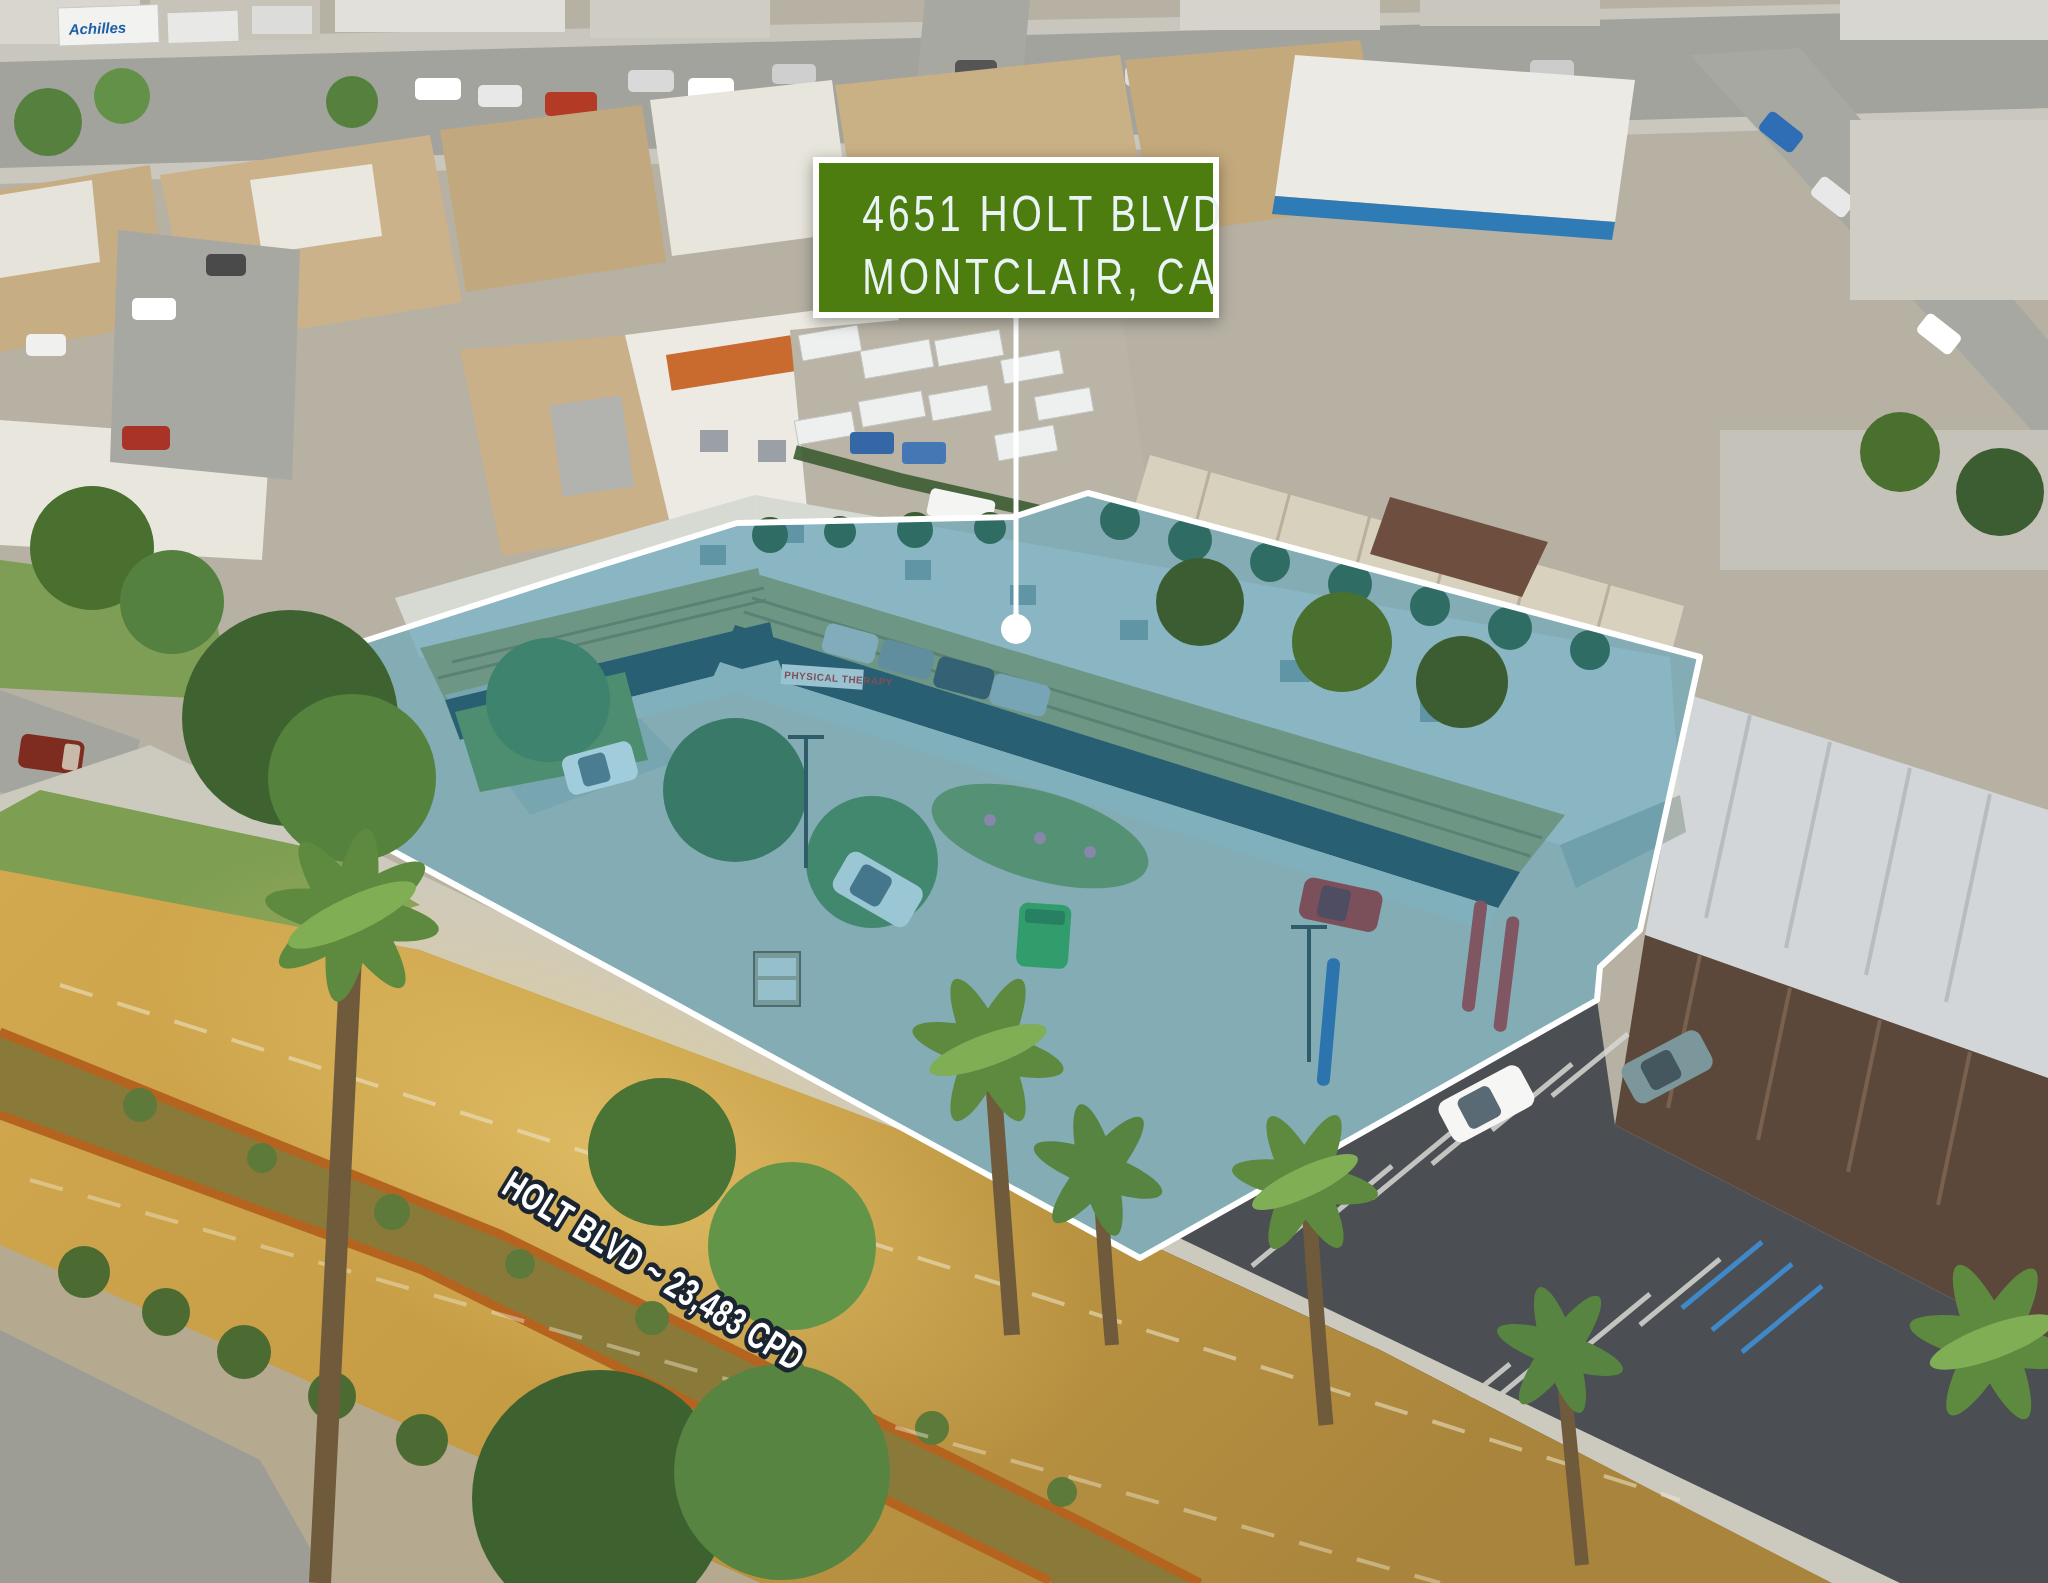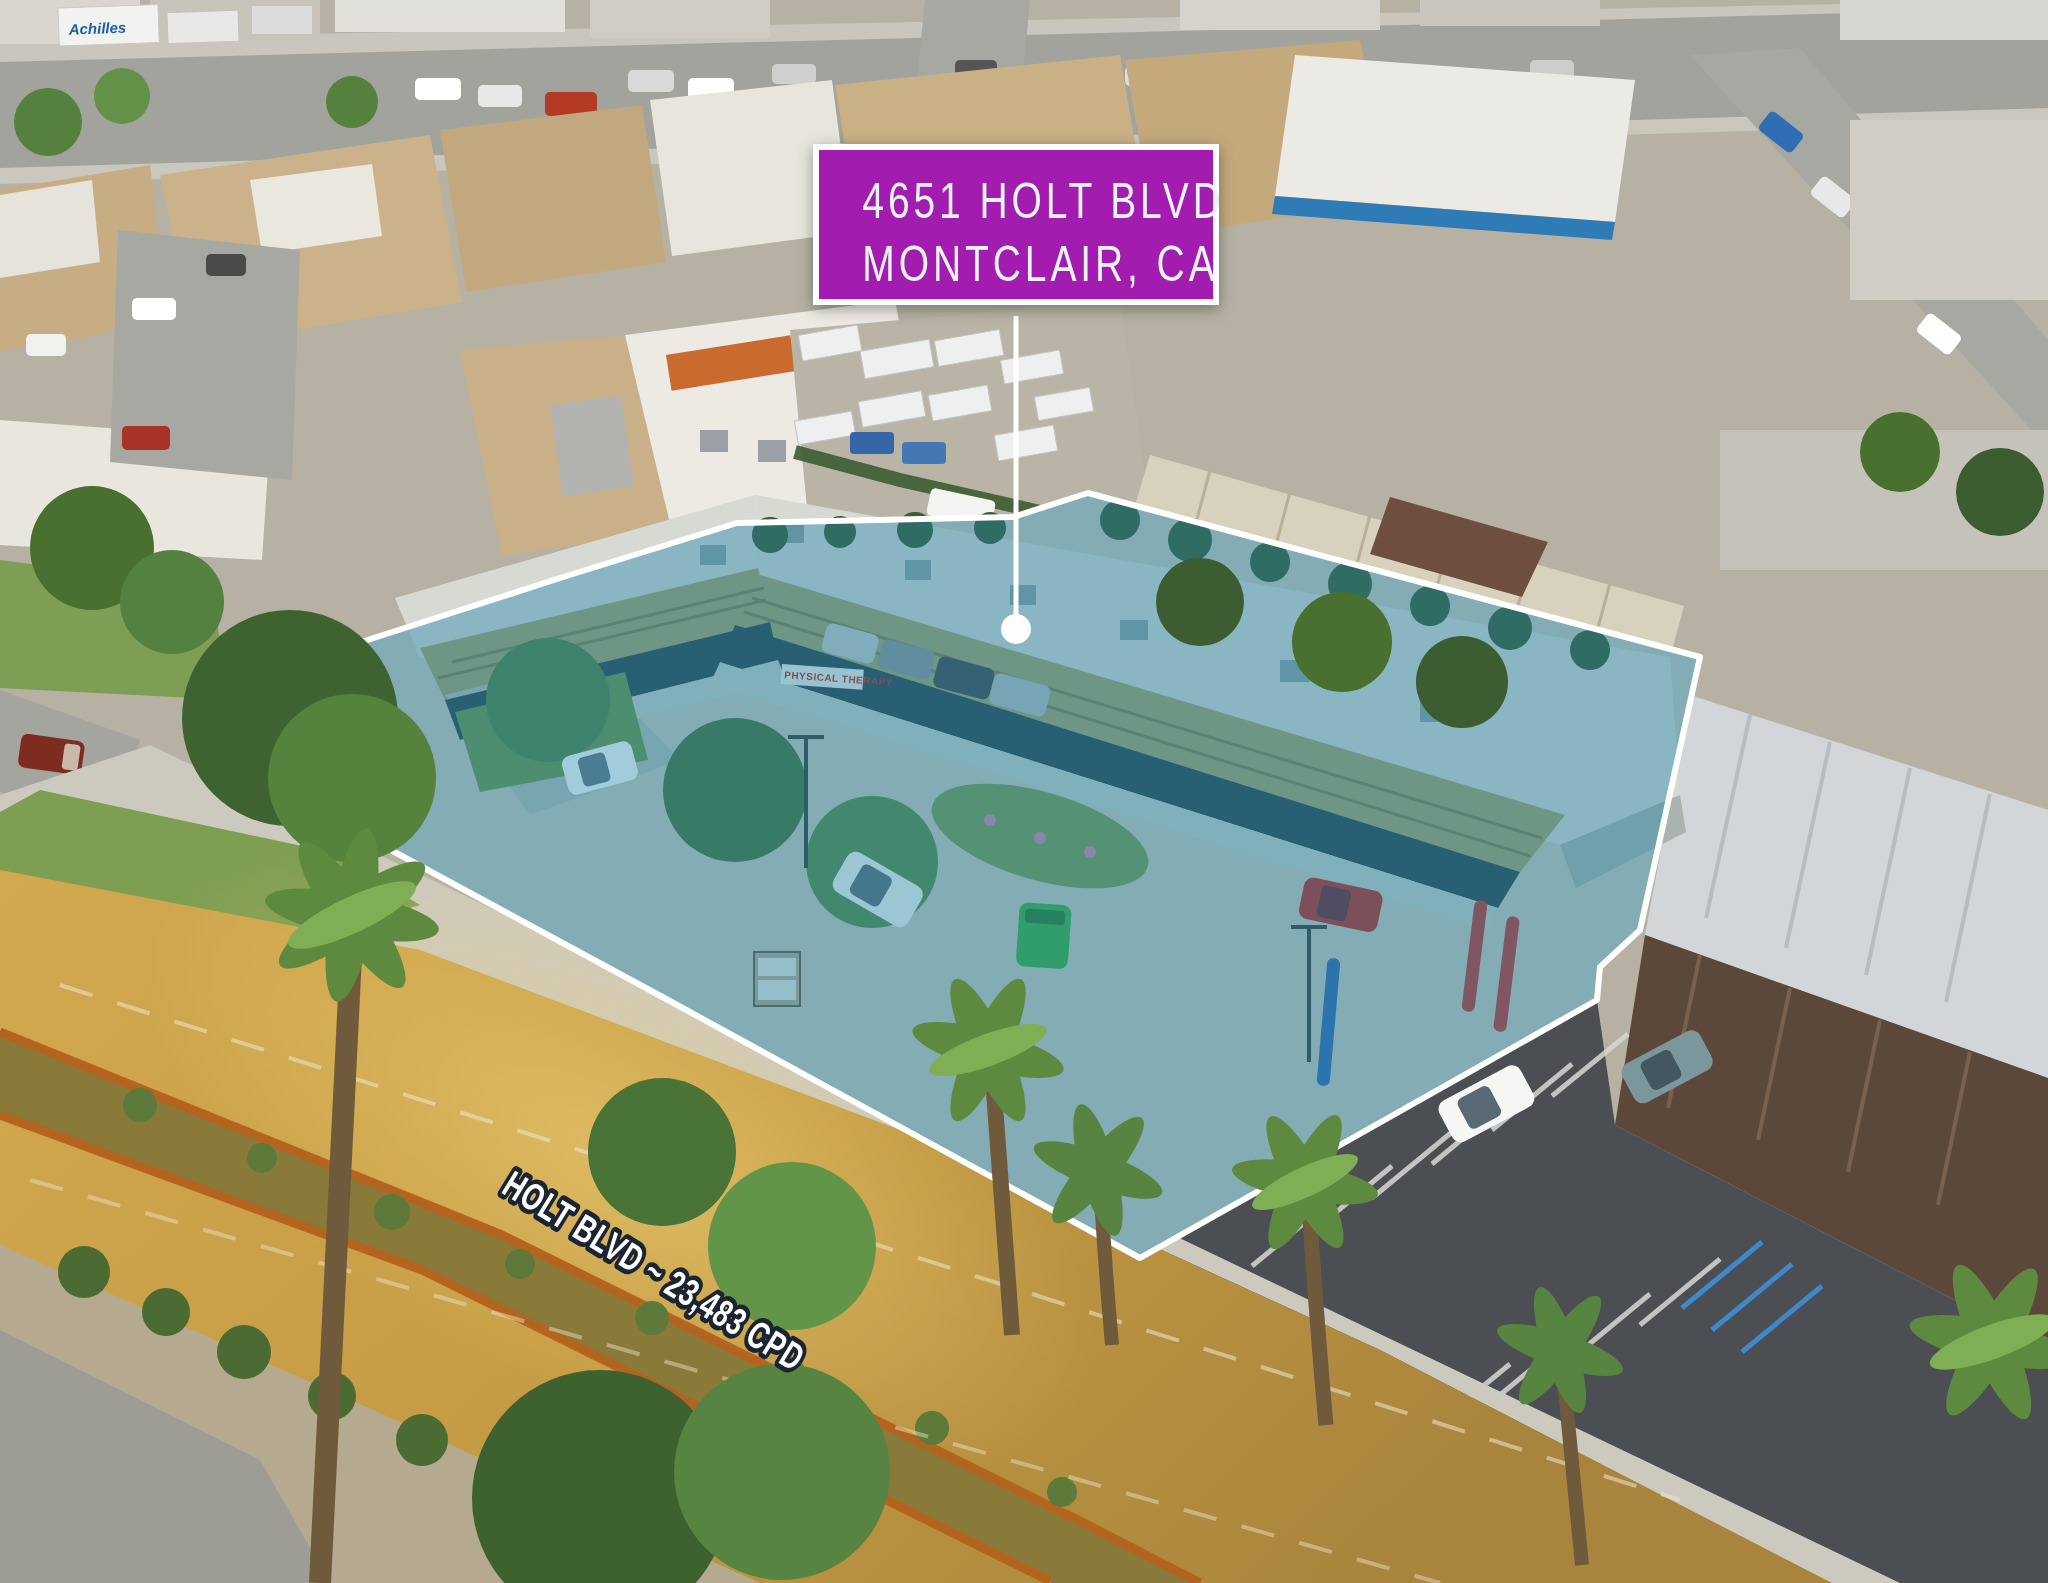--- a/index.html
+++ b/index.html
@@ -1,21 +1,21 @@
 <!DOCTYPE html>
 <html><head>
 <meta charset="utf-8">
 <style>
   html,body{margin:0;padding:0;background:#222;}
   .stage{position:relative;width:2048px;height:1583px;overflow:hidden;background:#b6b1a3;
          font-family:"Liberation Sans",sans-serif;}
   .stage svg{position:absolute;left:0;top:0;}
   
-  .callout{position:absolute;left:813px;top:144px;width:406px;height:161px;
-           background:#a21caf;border:6px solid #ffffff;box-sizing:border-box;
+  .callout{position:absolute;left:813px;top:157px;width:406px;height:161px;
+           background:#4d7c0f;border:6px solid #ffffff;box-sizing:border-box;
            box-shadow:0 4px 14px rgba(0,0,0,.35);z-index:30;}
   .callout .line{position:absolute;left:0;width:100%;text-align:center;white-space:nowrap;
            color:#eaf3f6;font-size:50px;font-weight:400;letter-spacing:5px;
            transform:scaleX(.78);transform-origin:center;}
   .callout .line1{top:22px;}
   .callout .line2{top:85px;}
   
   text{font-family:"Liberation Sans",sans-serif;}
   .street-label{font-weight:bold;fill:#ffffff;stroke:#1a2531;stroke-width:10px;
                 stroke-linejoin:round;paint-order:stroke;font-size:38px;letter-spacing:1px;}

